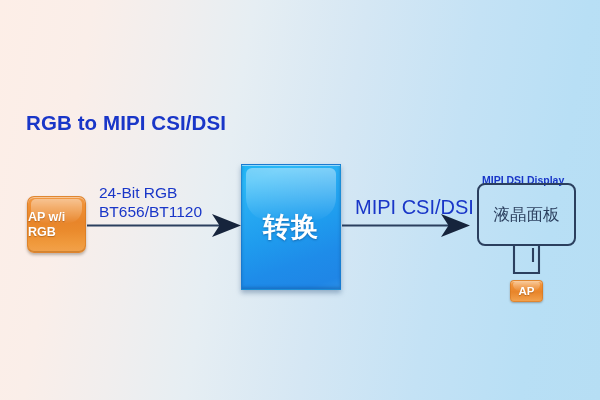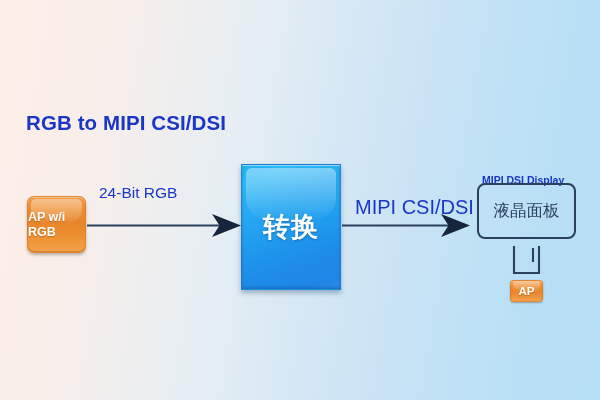--- a/index.html
+++ b/index.html
@@ -151,21 +151,21 @@
     font-weight: bold;
     color: #1936c8;
     white-space: nowrap;
     margin-top: 9px;
   }
   #panel {
     position: absolute;
     left: 477px;
     top: 183px;
     width: 99px;
-    height: 56px;
+    height: 63px;
     border: 2.2px solid #2b3f5e;
     border-radius: 8px;
     box-sizing: border-box;
     background: transparent;
   }
   #panel .lbl {
     position: absolute;
     left: 0; right: 0; top: 50%;
     transform: translateY(-50%);
     text-align: center;
@@ -217,20 +217,21 @@
   <div id="ap-source">
     <div class="gloss"></div>
     <div class="lbl">
       <span>AP w/i</span><br>
       <span>RGB</span>
     </div>
   </div>
 
   <div id="label-rgb" class="arrow-label">
     <span>24-Bit RGB</span><br>
+    <span>BT656/BT1120</span>
   </div>
 
   <div id="converter">
     <div class="gloss"></div>
     <div class="lbl">转换</div>
   </div>
 
   <div id="label-mipi" class="arrow-label">MIPI CSI/DSI</div>
 
   <div id="display-caption">MIPI DSI Display</div>

